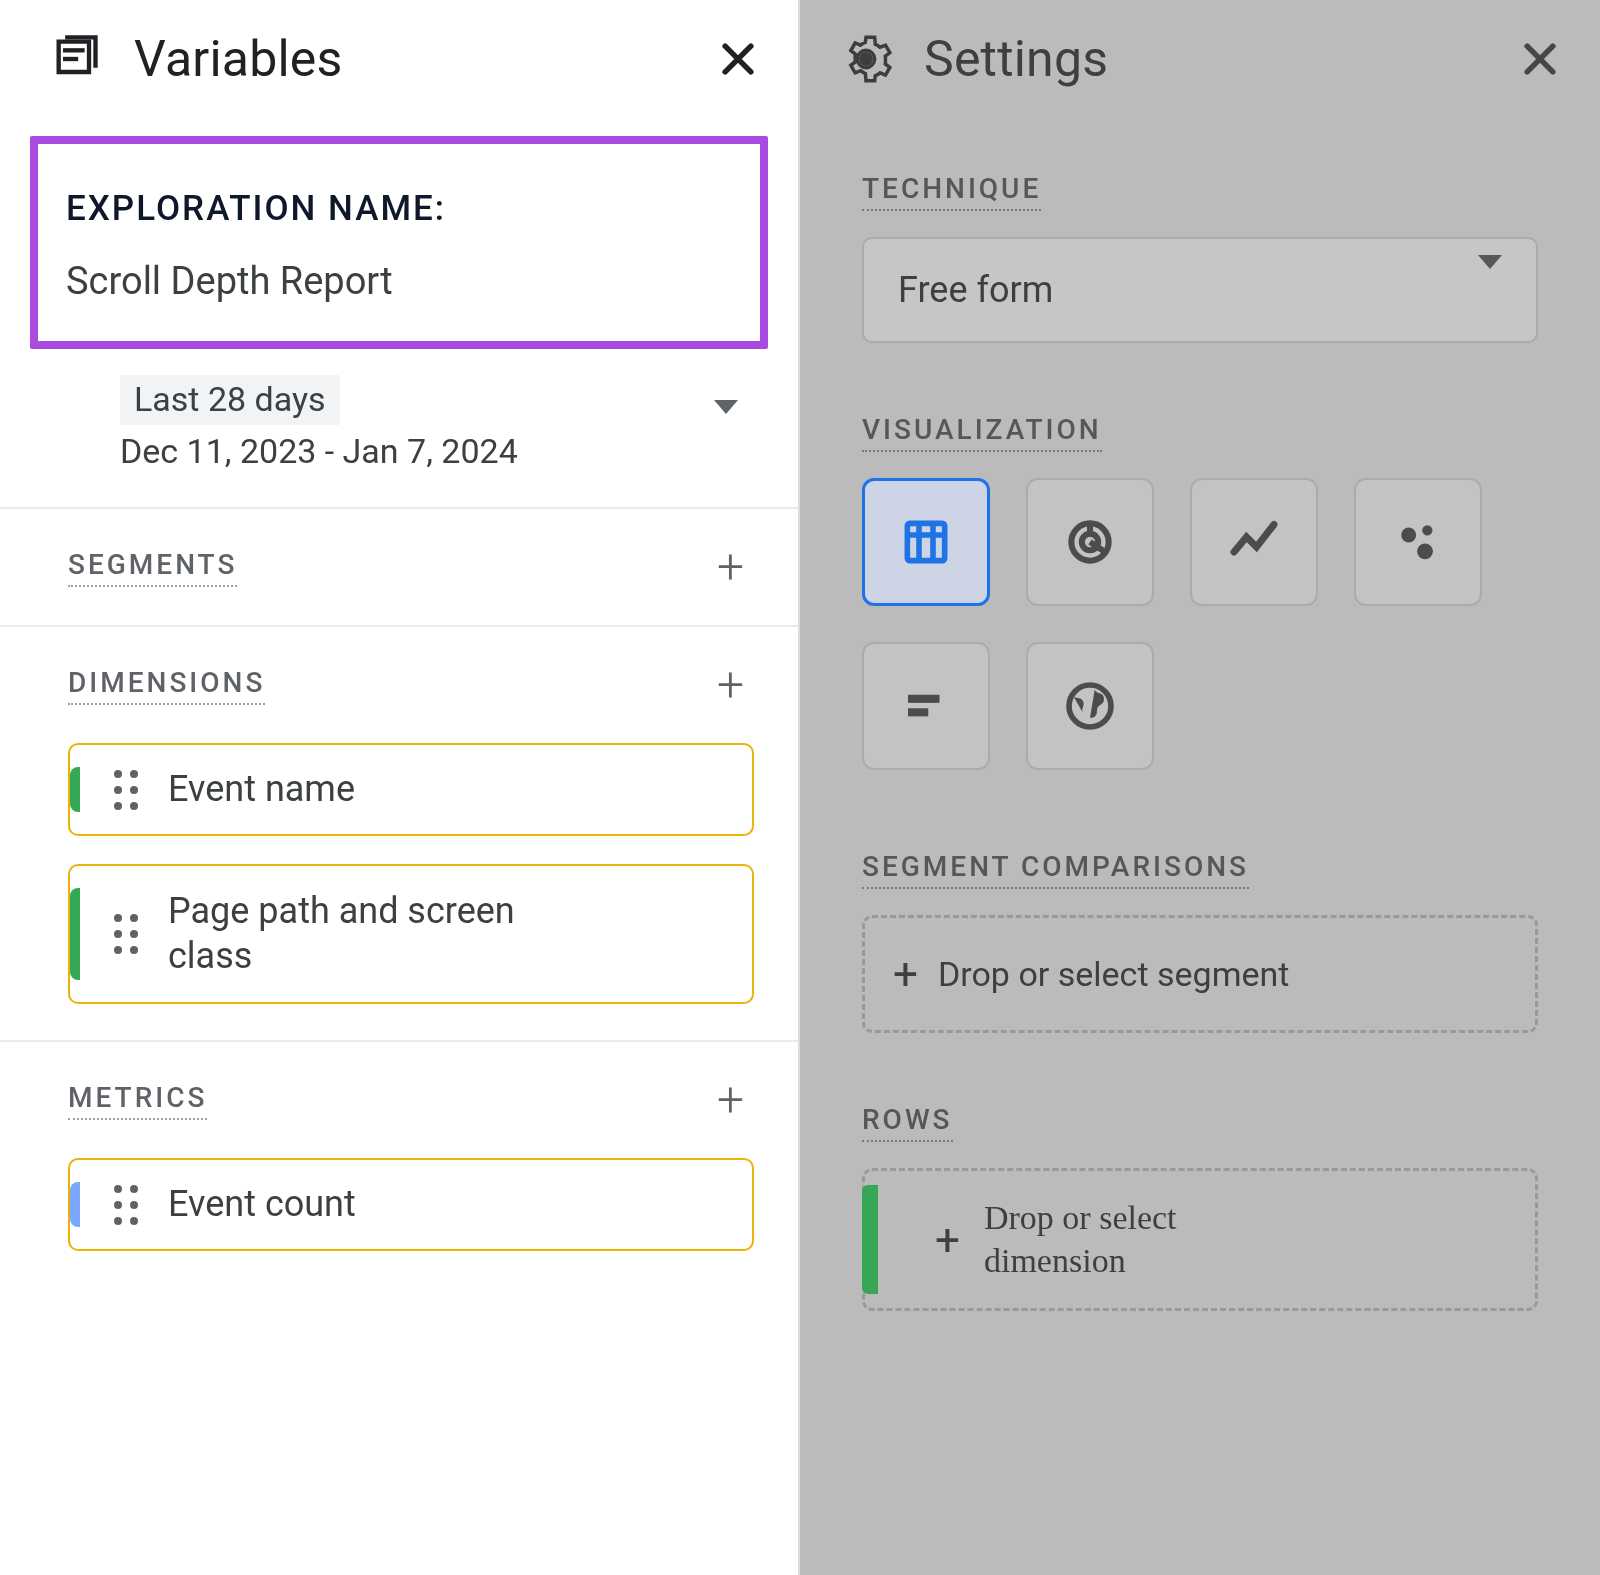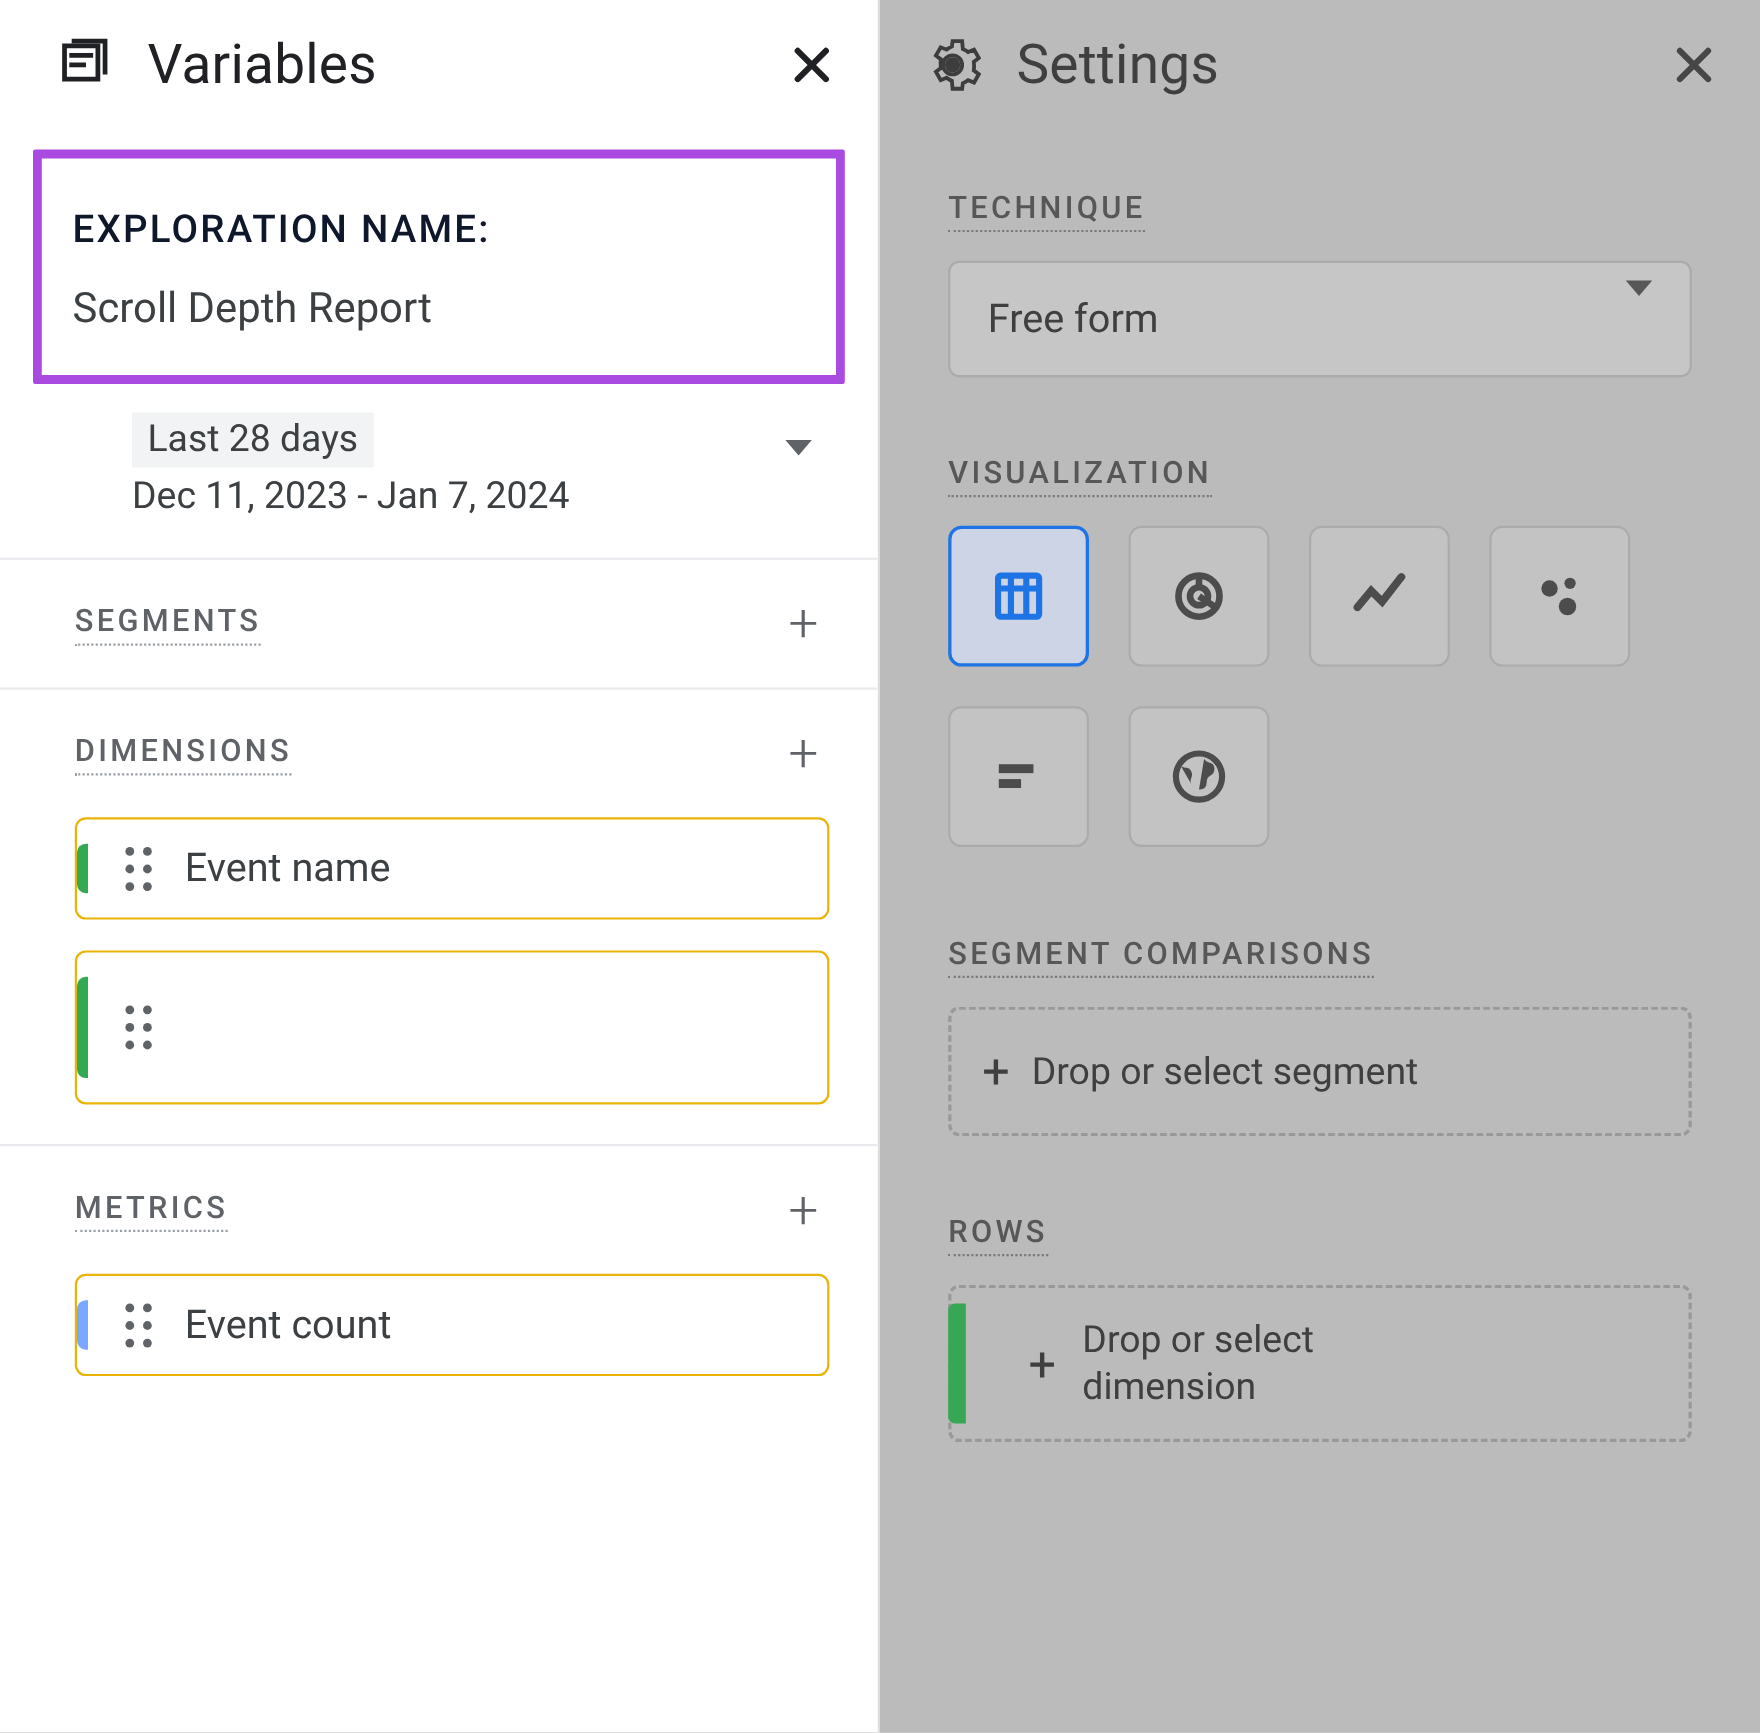--- a/index.html
+++ b/index.html
@@ -266,20 +266,21 @@
     <div class="pill" style="min-height:140px;">
       <div class="stripe green"></div>
       <div class="grip">
           <span></span>
           <span></span>
           <span></span>
           <span></span>
           <span></span>
           <span></span>
         </div>
+      <div class="text" style="max-width:420px;">Page path and screen class</div>
     </div>
   </div>
 
   <div class="divider"></div>
 
   <div class="section-head">
     <span class="label">METRICS</span>
     <span class="plus">+</span>
   </div>
   <div class="pill-list" style="padding-bottom:0;">
@@ -375,19 +376,19 @@
       <div class="r-block-title" style="margin-top:80px;"><span class="sett-label">SEGMENT COMPARISONS</span></div>
       <div class="dropzone">
         <span class="dz-plus">+</span>
         <span>Drop or select segment</span>
       </div>
 
       <div class="r-block-title" style="margin-top:70px;"><span class="sett-label">ROWS</span></div>
       <div class="row-zone">
         <div class="chiplet"></div>
         <span class="dz-plus">+</span>
-        <span style="max-width:340px;line-height:1.25;">Drop or select dimension</span>
+        <span style="max-width:340px;line-height:1.25;font-family:Liberation Serif, serif;">Drop or select dimension</span>
       </div>
 
     </div>
 
   </div>
 </div>
 
 </body></html>

